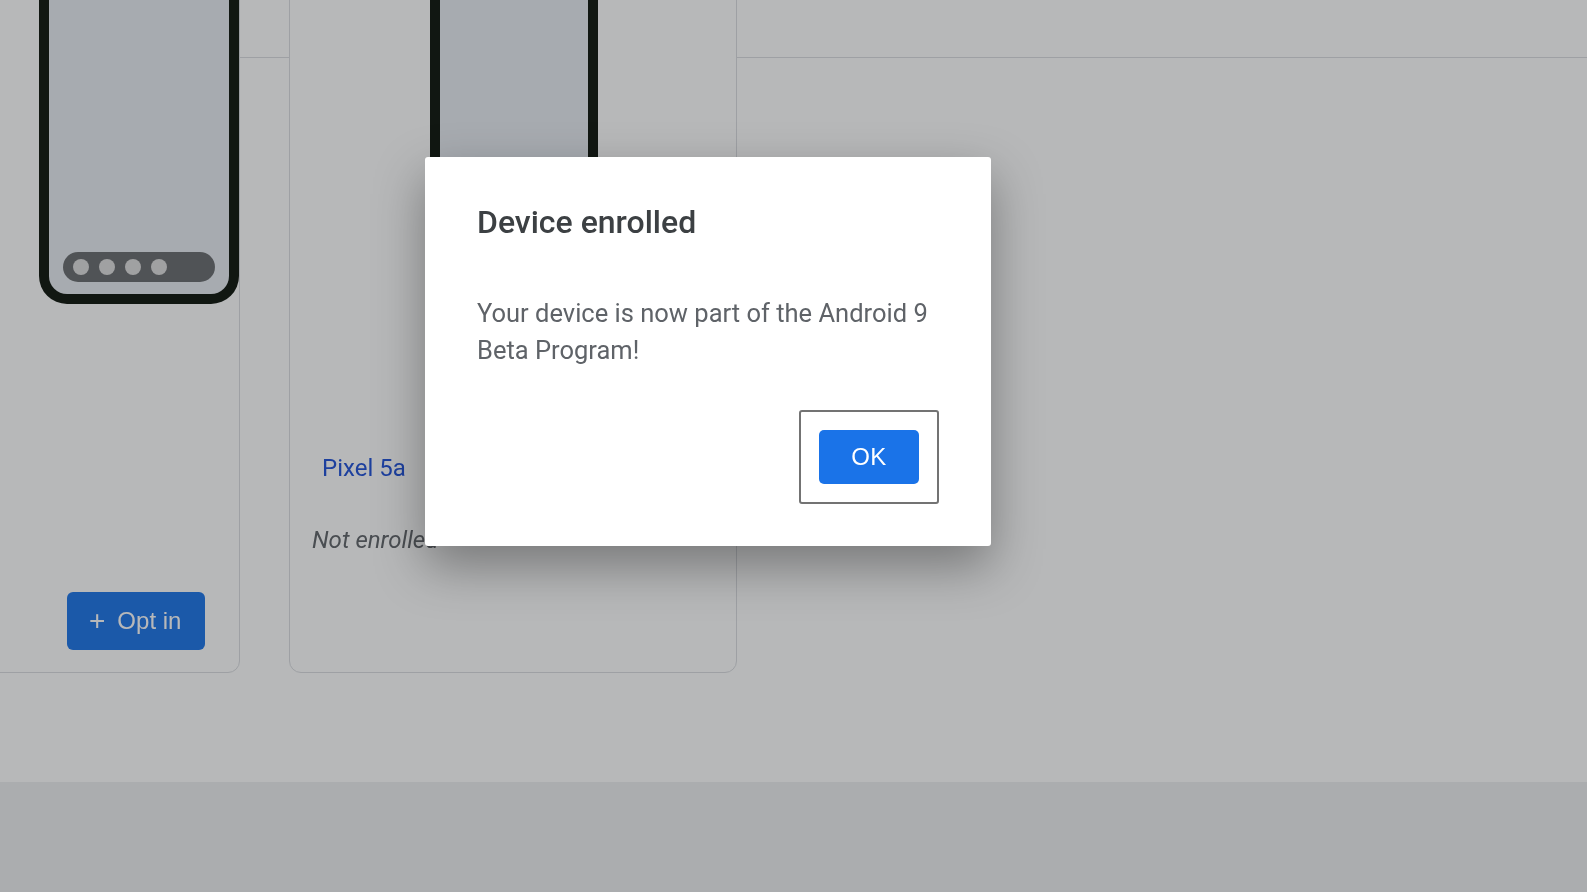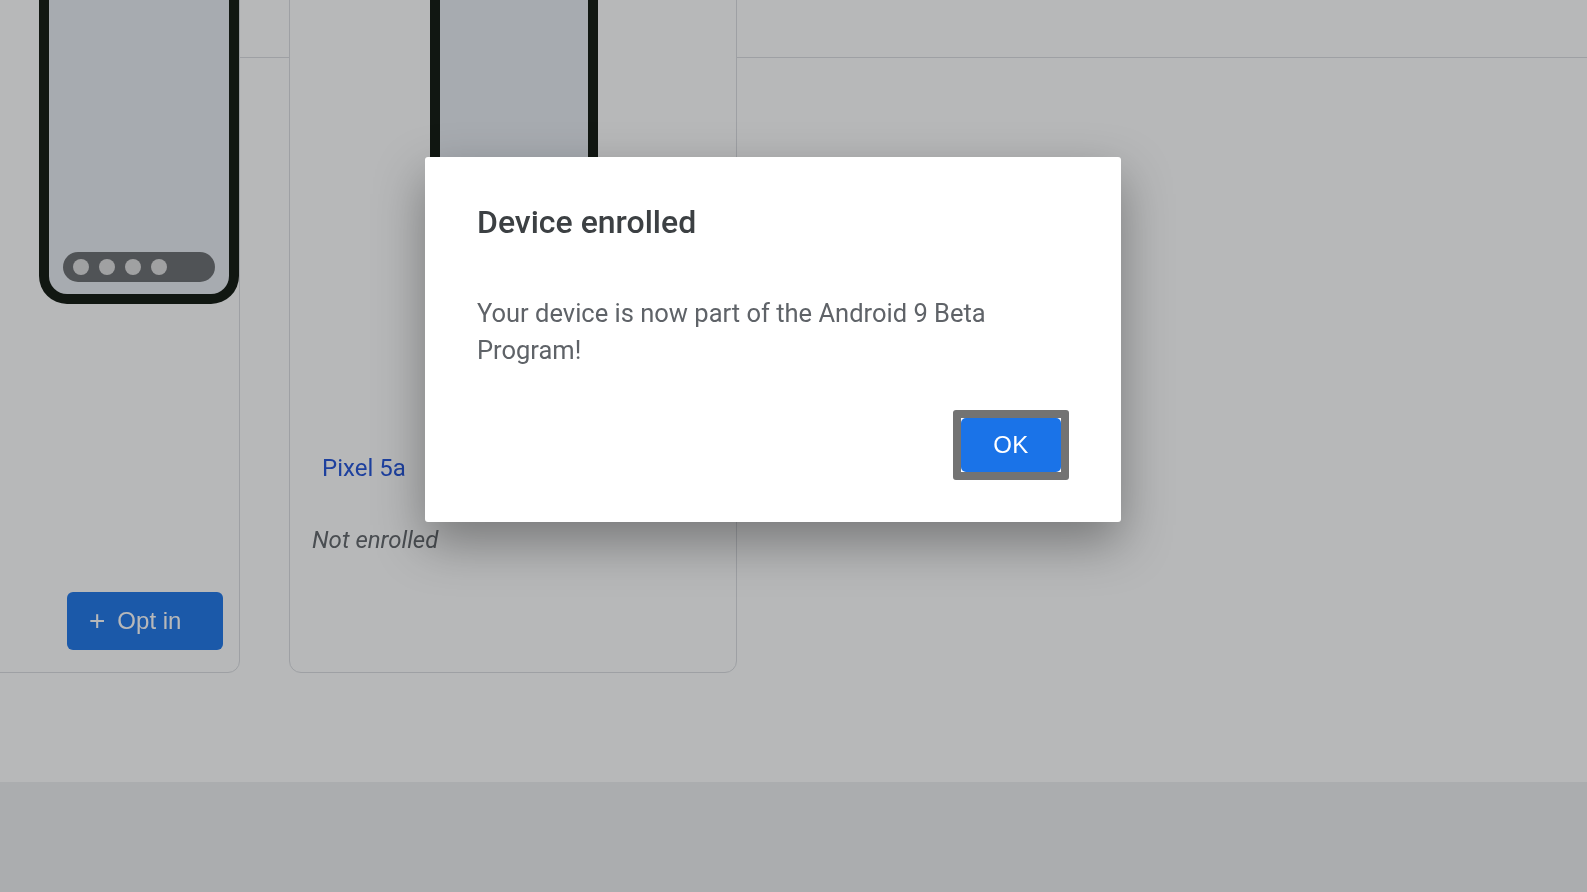--- a/index.html
+++ b/index.html
@@ -30,34 +30,34 @@
     .card1 .phone { left:298px; top:120px; width:200px; height:464px; }
     .card2 .phone { left:140px; top:88px; width:168px; height:408px; }
     .phone .screen { position:absolute; inset:10px 10px 10px 10px; border-radius:18px; overflow:hidden; background:#e7ecf2; }
     .phone .band5g { position:absolute; left:14px; bottom:10px; font-size:12px; padding:2px 5px; border-radius:3px; color:#fff; background:#555; }
     .dock { position:absolute; left:14px; right:14px; bottom:12px; height:30px; border-radius:18px; background:rgba(0,0,0,.55); display:flex; gap:10px; align-items:center; padding:0 10px; }
     .dock i { width:16px; height:16px; border-radius:50%; background:#ddd; display:block; }
 
     .device-name { position:absolute; left:32px; top:734px; font-size:24px; color:#1d4ed8; }
     .enroll-state { position:absolute; left:22px; top:806px; font-size:24px; font-style:italic; color:#5f6368; }
 
-    .opt-btn { display:flex; align-items:center; gap:12px; background:#1a73e8; color:#fff; font-size:24px; height:58px; padding:0 42px 0 22px; border:none; border-radius:6px; cursor:pointer; }
+    .opt-btn { display:flex; align-items:center; gap:12px; background:#1a73e8; color:#fff; font-size:24px; height:58px; padding:0 24px 0 22px; border:none; border-radius:6px; cursor:pointer; }
     .opt-btn .plus { font-size:28px; line-height:0; }
     .card1 .opt-wrap { position:absolute; left:326px; top:872px; }
 
     
     .scrim { position:absolute; inset:0; background:rgba(32,33,36,.32); }
 
     
-    .dialog { position:absolute; left:425px; top:157px; width:696px; background:#fff; border-radius:3px; box-shadow:0 20px 50px rgba(0,0,0,.35); padding:46px 52px 42px 52px; }
+    .dialog { position:absolute; left:425px; top:157px; width:566px; background:#fff; border-radius:3px; box-shadow:0 20px 50px rgba(0,0,0,.35); padding:46px 52px 42px 52px; }
     .dialog h2 { font-size:32px; font-weight:500; color:#3c4043; margin-bottom:54px; }
     .dialog p  { font-size:25.5px; line-height:1.47; color:#5f6368; margin-bottom:24px; }
     .dialog p strong { color:#3c4043; font-weight:700; }
     .dialog-actions { display:flex; justify-content:flex-end; margin-top:40px; }
-    .ok-hl { border:8px solid #737373; padding:0; border-radius:3px; }
+    .ok-hl { border:2px solid #737373; padding:18px; border-radius:3px; }
     .ok-btn { background:#1a73e8; color:#fff; font-size:24px; letter-spacing:.5px; border:none; border-radius:5px; height:54px; width:100px; cursor:pointer; }
   </style>
 </head>
 <body>
 
 <div class="page">
   <div class="bg">
     <div class="tabs">
       <div class="tab first">out</div>
       <div class="tab active">Devices</div>

